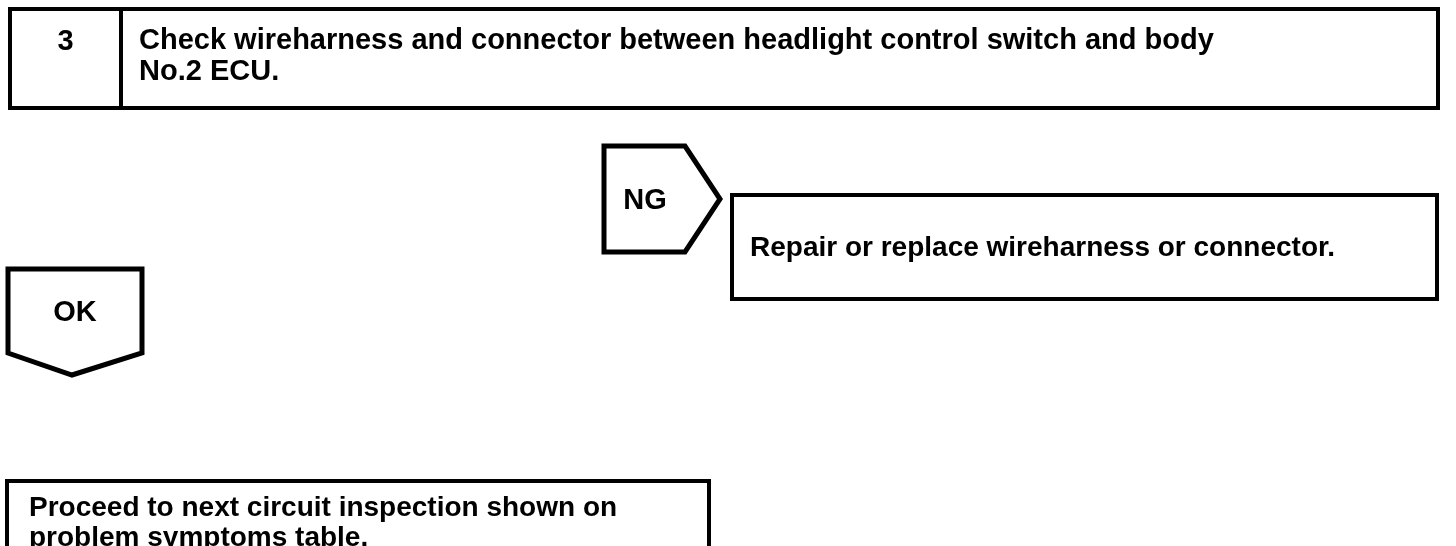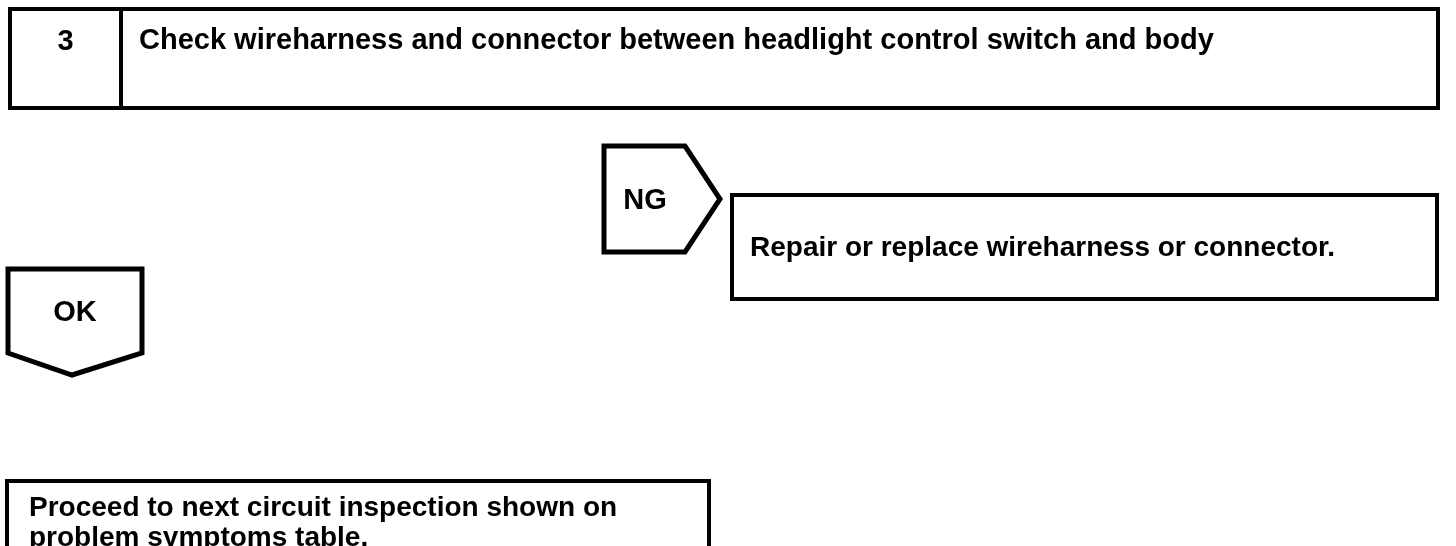--- a/index.html
+++ b/index.html
@@ -89,20 +89,21 @@
 <body>
 
 <div class="canvas">
 
   <div class="step-header">
     <div class="step-num-cell">
       <span>3</span>
     </div>
     <div class="step-instruction">
       <span class="line">Check wireharness and connector between headlight control switch and body</span>
+      <span class="line">No.2 ECU.</span>
     </div>
   </div>
 
   <div class="connector ng-connector">
     <svg width="122" height="112" viewBox="0 0 122 112">
       <polygon points="3,3 84,3 119,56 84,109 3,109" fill="#ffffff" stroke="#000000" stroke-width="5" stroke-linejoin="miter"></polygon>
     </svg>
     <span class="pent-label">NG</span>
   </div>
 

